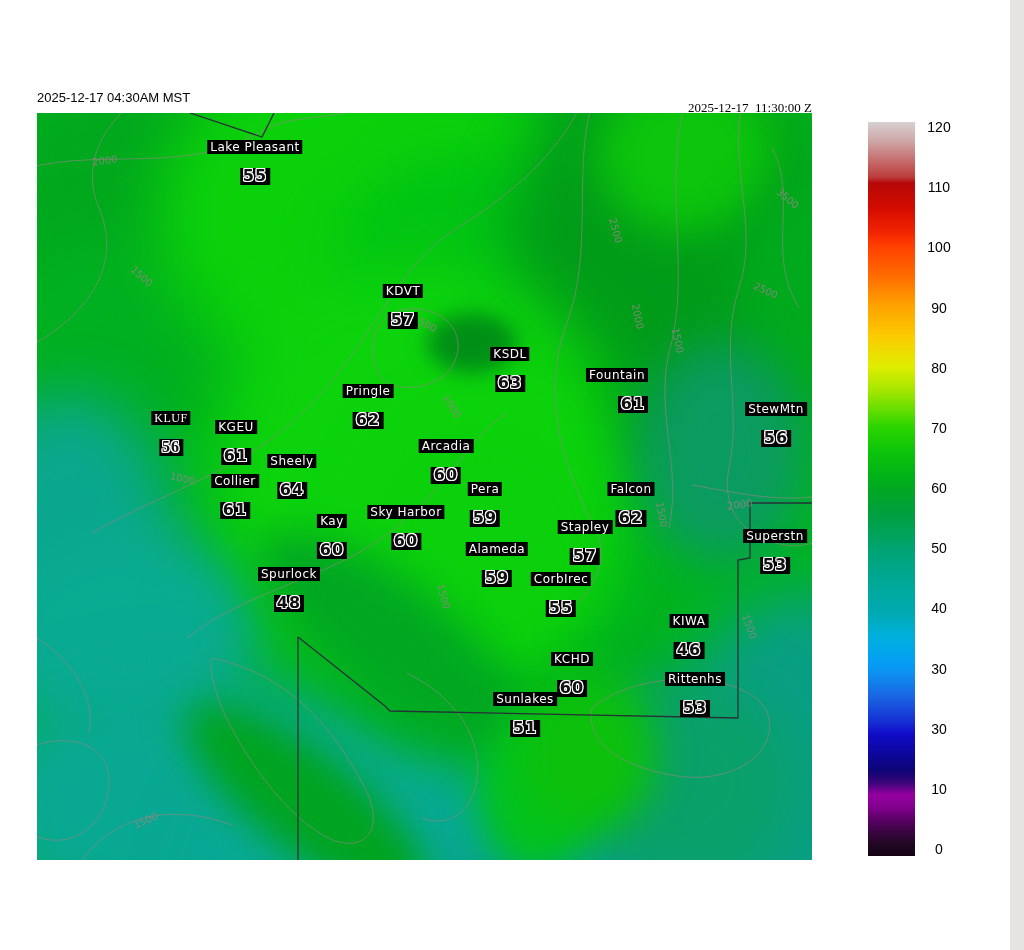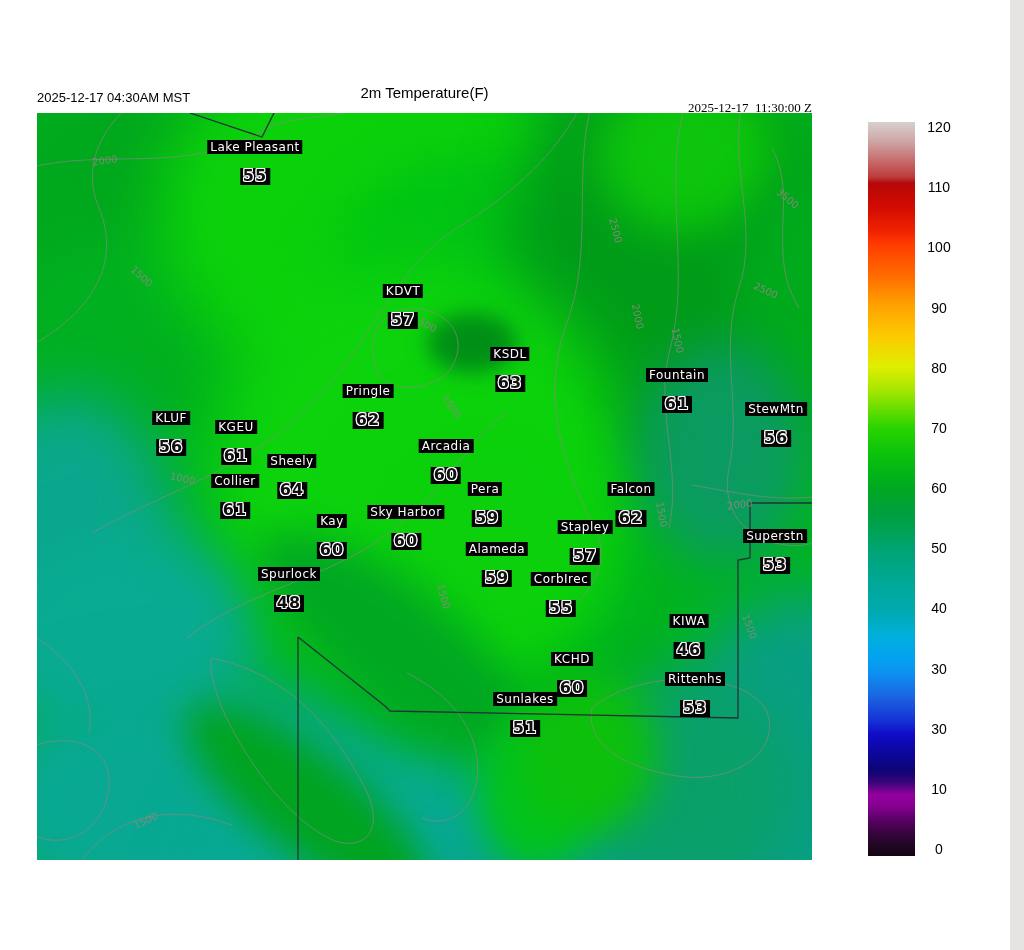--- a/index.html
+++ b/index.html
@@ -33,21 +33,20 @@
   #colorbar { position:absolute; left:868px; top:122px; width:47px; height:734px; }
   .cbtick { position:absolute; transform:translate(-50%,-50%); color:#000;
             font-family:"Liberation Sans", sans-serif; font-size:14px; }
 </style>
 </head>
 <body>
 
 <div id="page">
 
   <div id="hdr-left" class="hdr">2025-12-17 04:30AM MST</div>
-  <div id="hdr-title" class="hdr">2m Temperature(F)</div>
   <div id="hdr-right" class="hdr">2025-12-17_11:30:00 Z</div>
 
   <div id="map">
     <div id="field" style="background: rgb(0, 180, 31);">
         <div class="blob" style="left: -60px; top: -60px; width: 420px; height: 330px; background: rgb(0, 168, 29); filter: blur(28px);"></div>
         <div class="blob" style="left: -40px; top: 120px; width: 240px; height: 220px; background: rgb(0, 176, 32); filter: blur(26px);"></div>
         <div class="blob" style="left: 120px; top: -80px; width: 420px; height: 360px; background: rgb(11, 209, 11); filter: blur(30px);"></div>
         <div class="blob" style="left: 300px; top: 40px; width: 280px; height: 220px; background: rgb(0, 196, 20); filter: blur(26px);"></div>
         <div class="blob" style="left: 470px; top: -60px; width: 330px; height: 420px; background: rgb(0, 156, 25); filter: blur(28px);"></div>
         <div class="blob" style="left: 560px; top: -40px; width: 180px; height: 160px; background: rgb(12, 197, 12); filter: blur(22px);"></div>
@@ -107,29 +106,29 @@
         <div class="clabel" style="left: 690px; top: 386px; color: rgb(143, 135, 129); transform: rotate(-8deg);">2000</div>
         <div class="clabel" style="left: 612px; top: 396px; color: rgb(143, 135, 129); transform: rotate(80deg);">1500</div>
         <div class="clabel" style="left: 394px; top: 478px; color: rgb(143, 135, 129); transform: rotate(75deg);">1500</div>
         <div class="clabel" style="left: 96px; top: 702px; color: rgb(143, 135, 129); transform: rotate(-25deg);">1500</div>
         <div class="clabel" style="left: 700px; top: 508px; color: rgb(143, 135, 129); transform: rotate(70deg);">1500</div>
       </div>
     <div id="stations">
         <div class="station" style="left: 218px; top: 25px;"><span class="name">Lake Pleasant</span><span class="valwrap"><span class="val">55</span></span></div>
         <div class="station" style="left: 366px; top: 169px;"><span class="name">KDVT</span><span class="valwrap"><span class="val">57</span></span></div>
         <div class="station" style="left: 473px; top: 232px;"><span class="name">KSDL</span><span class="valwrap"><span class="val">63</span></span></div>
-        <div class="station" style="left: 640px; top: 253px;"><span class="name">Fountain</span><span class="valwrap"><span class="val">61</span></span></div>
+        <div class="station" style="left: 580px; top: 253px; text-align: right;"><span class="name">Fountain</span><span class="valwrap"><span class="val">61</span></span></div>
         <div class="station" style="left: 739px; top: 287px;"><span class="name">StewMtn</span><span class="valwrap"><span class="val">56</span></span></div>
-        <div class="station" style="left: 134px; top: 296px;"><span class="name">KLUF</span><span class="valwrap"><span class="val">56</span></span></div>
+        <div class="station" style="left: 134px; top: 296px; font-family: Liberation Serif, serif;"><span class="name">KLUF</span><span class="valwrap"><span class="val">56</span></span></div>
         <div class="station" style="left: 199px; top: 305px;"><span class="name">KGEU</span><span class="valwrap"><span class="val">61</span></span></div>
         <div class="station" style="left: 331px; top: 269px;"><span class="name">Pringle</span><span class="valwrap"><span class="val">62</span></span></div>
         <div class="station" style="left: 255px; top: 339px;"><span class="name">Sheely</span><span class="valwrap"><span class="val">64</span></span></div>
         <div class="station" style="left: 198px; top: 359px;"><span class="name">Collier</span><span class="valwrap"><span class="val">61</span></span></div>
         <div class="station" style="left: 409px; top: 324px;"><span class="name">Arcadia</span><span class="valwrap"><span class="val">60</span></span></div>
-        <div class="station" style="left: 448px; top: 367px; text-align: right;"><span class="name">Pera</span><span class="valwrap"><span class="val">59</span></span></div>
+        <div class="station" style="left: 448px; top: 367px;"><span class="name">Pera</span><span class="valwrap"><span class="val">59</span></span></div>
         <div class="station" style="left: 369px; top: 390px;"><span class="name">Sky Harbor</span><span class="valwrap"><span class="val">60</span></span></div>
         <div class="station" style="left: 295px; top: 399px;"><span class="name">Kay</span><span class="valwrap"><span class="val">60</span></span></div>
         <div class="station" style="left: 594px; top: 367px;"><span class="name">Falcon</span><span class="valwrap"><span class="val">62</span></span></div>
         <div class="station" style="left: 548px; top: 405px;"><span class="name">Stapley</span><span class="valwrap"><span class="val">57</span></span></div>
         <div class="station" style="left: 738px; top: 414px;"><span class="name">Superstn</span><span class="valwrap"><span class="val">53</span></span></div>
         <div class="station" style="left: 460px; top: 427px;"><span class="name">Alameda</span><span class="valwrap"><span class="val">59</span></span></div>
         <div class="station" style="left: 252px; top: 452px;"><span class="name">Spurlock</span><span class="valwrap"><span class="val">48</span></span></div>
         <div class="station" style="left: 524px; top: 457px;"><span class="name">CorbIrec</span><span class="valwrap"><span class="val">55</span></span></div>
         <div class="station" style="left: 652px; top: 499px;"><span class="name">KIWA</span><span class="valwrap"><span class="val">46</span></span></div>
         <div class="station" style="left: 535px; top: 537px;"><span class="name">KCHD</span><span class="valwrap"><span class="val">60</span></span></div>

